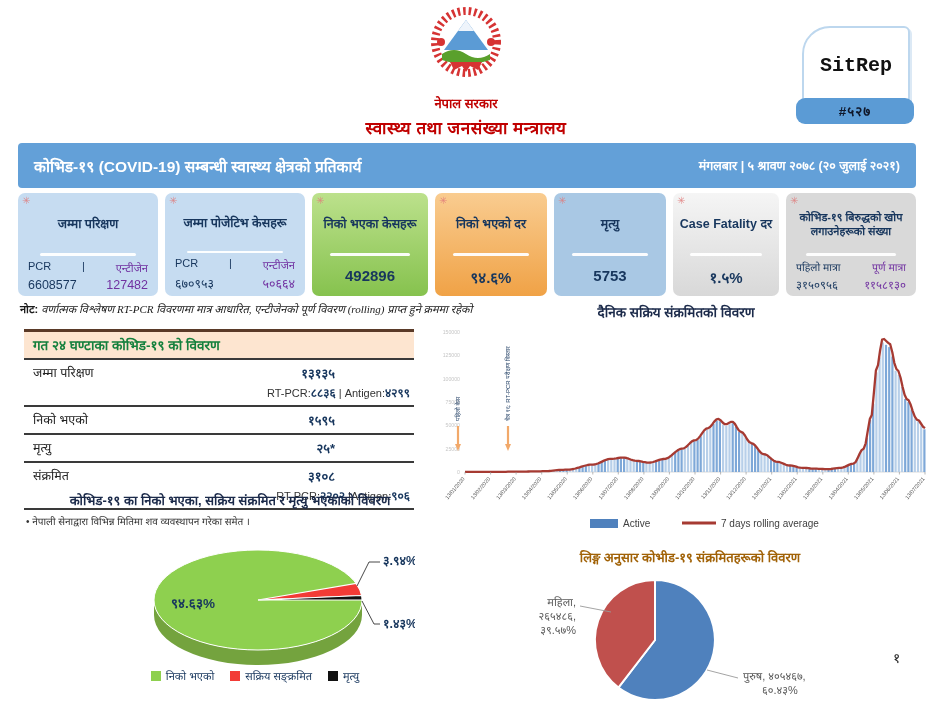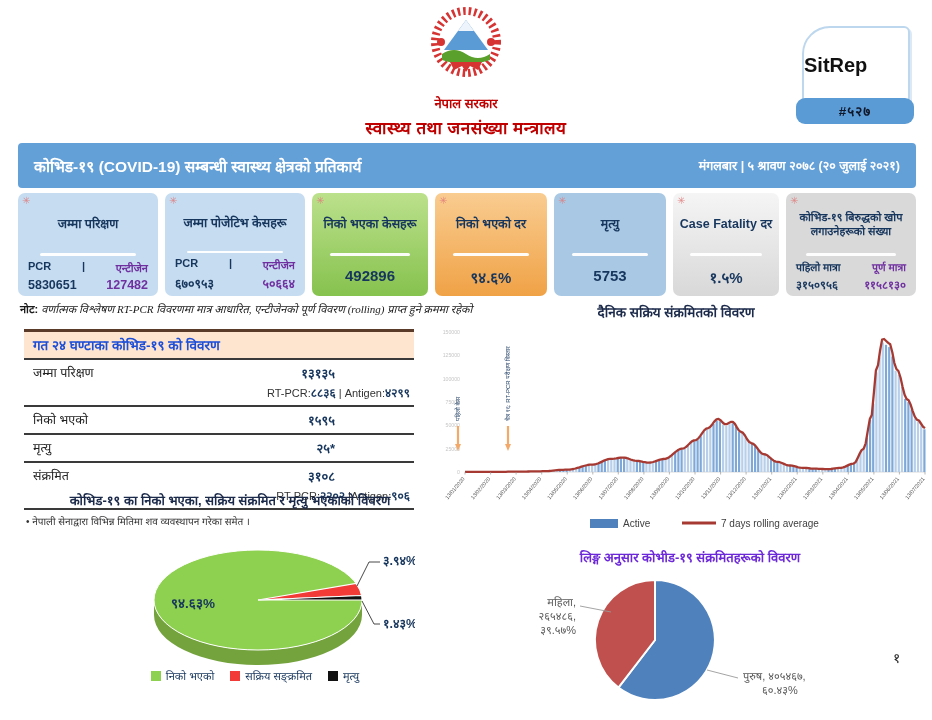--- a/index.html
+++ b/index.html
@@ -8,80 +8,80 @@
     font-family:"Liberation Sans","DejaVu Sans",sans-serif;color:#222;
   }
   
   .emblem{position:absolute;left:428px;top:6px;width:76px;height:86px;}
   .gov-label{position:absolute;left:366px;top:94px;width:200px;text-align:center;
     color:#c00000;font-size:13px;font-weight:bold;}
   .ministry{position:absolute;left:0;top:116px;width:932px;text-align:center;
     color:#c00000;font-size:17px;font-weight:bold;letter-spacing:.5px;}
   .sitrep-card{position:absolute;left:802px;top:26px;width:104px;height:74px;
     background:#fff;border:2px solid #bdd7ee;border-radius:28px 6px 6px 6px;
-    display:flex;align-items:center;justify-content:flex-start;box-shadow:2px 2px 0 #dce9f5;}
+    display:flex;align-items:center;justify-content:center;box-shadow:2px 2px 0 #dce9f5;font-family:Liberation Mono, monospace;}
   .sitrep-label{font-size:20px;font-weight:bold;color:#111;}
   .sitrep-ribbon{position:absolute;left:796px;top:98px;width:118px;height:26px;
     background:#5b9bd5;border-radius:9px;display:flex;align-items:center;justify-content:center;}
   .sitrep-number{color:#0f172a;font-size:13.5px;font-weight:bold;letter-spacing:1px;}
   
   .title-bar{position:absolute;left:18px;top:143px;width:898px;height:45px;background:#63a0d8;
     border-radius:4px;display:flex;align-items:center;justify-content:space-between;
     padding:0 16px;box-sizing:border-box;}
   .title-bar .main-title{color:#fff;font-size:15.5px;font-weight:bold;}
   .title-bar .date{color:#fff;font-size:12.5px;font-weight:bold;}
   
   .cards{position:absolute;left:18px;top:193px;width:898px;height:103px;display:flex;gap:7px;}
   .card{position:relative;border-radius:7px;text-align:center;box-sizing:border-box;
     padding:5px 3px 4px;display:flex;flex-direction:column;}
   .card .virus{position:absolute;top:2px;left:4px;font-size:10px;color:#e07b7b;opacity:.85;}
   .card-top{height:54px;display:flex;align-items:center;justify-content:center;}
   .card-title{font-weight:bold;font-size:12.5px;color:#17365d;line-height:1.25;}
   .card.small-title .card-title{font-size:11px;}
   .divider{width:72%;height:2.5px;background:rgba(255,255,255,.95);margin:1px auto 3px;border-radius:2px;}
-  .pair-labels,.pair-values{display:flex;justify-content:space-between;padding:0 7px;font-weight:bold;}
+  .pair-labels,.pair-values{display:flex;justify-content:space-between;padding:0 7px;font-weight:normal;}
   .pair-labels{font-size:11px;margin-top:1px;}
   .pair-values{font-size:12.5px;margin-top:3px;}
   .c1{color:#17365d;} .c2{color:#7030a0;}
   .big-value{font-size:15px;font-weight:bold;color:#17365d;margin-top:8px;}
   .bg-blue{background:#c6dcf1;} .bg-green{background:linear-gradient(180deg,#bce18c,#86c24e);}
   .bg-orange{background:linear-gradient(180deg,#f9cc90,#f0a246);}
   .bg-steel{background:#a9c8e4;}
   .bg-gray{background:linear-gradient(180deg,#f5f5f5,#d8d8d8);}
   .bg-gray2{background:#d9d9d9;}
   .w1{width:140px;} .w2{width:140px;} .w3{width:116px;} .w4{width:112px;}
   .w5{width:112px;} .w6{width:106px;} .w7{width:130px;}
   
   .note{position:absolute;left:20px;top:301px;width:560px;font-size:11px;color:#1a1a1a;}
   .note .note-label{font-weight:bold;}
   .note .note-text{font-family:"Liberation Serif","DejaVu Serif",serif;font-style:italic;}
   
   .table24{position:absolute;left:24px;top:329px;width:390px;}
   .t-head{background:#fde5d0;border-top:3px solid #5a3a28;border-bottom:2px solid #3a3a3a;
-    padding:4px 9px;font-size:13.5px;font-weight:bold;color:#1d4ed8;}
+    padding:4px 9px;font-size:13.5px;font-weight:bold;color:#15803d;}
   .t-row{border-bottom:2px solid #3a3a3a;padding:2px 0;}
   .t-main{display:flex;justify-content:space-between;padding:2px 9px;}
   .t-label{font-size:12.5px;color:#222;}
   .t-value{font-size:13px;font-weight:bold;color:#17365d;margin-right:70px;margin-left:16px;}
   .t-sub{text-align:right;font-size:11px;padding:0 4px 2px 0;color:#333;}
   .t-sub b{color:#17365d;font-size:12px;}
   .t-foot{font-size:10px;color:#333;padding:4px 2px;}
   
   .daily-title{position:absolute;left:420px;top:303px;width:512px;text-align:center;
     font-size:13.5px;font-weight:bold;color:#1b2a4a;}
   #daily-chart{position:absolute;left:420px;top:322px;}
   .pie1-title{position:absolute;left:62px;top:492px;width:336px;text-align:center;
     font-size:13px;font-weight:bold;color:#1b2a4a;line-height:1.35;}
   #pie1{position:absolute;left:85px;top:538px;}
   .pie1-legend{position:absolute;left:95px;top:668px;width:320px;display:flex;gap:16px;
     justify-content:center;font-size:11px;color:#17365d;}
   .pie1-legend .item{display:flex;align-items:center;gap:5px;}
   .pie1-legend .sw{width:10px;height:10px;display:inline-block;}
   .pie2-title{position:absolute;left:478px;top:548px;width:424px;text-align:center;
-    font-size:13px;font-weight:bold;color:#6d28d9;}
+    font-size:13px;font-weight:bold;color:#a16207;}
   #pie2{position:absolute;left:490px;top:568px;}
   .page-num{position:absolute;left:893px;top:648px;font-size:14px;color:#222;}
 </style>
 </head>
 <body>
 
 <svg class="emblem" viewBox="0 0 76 86">
   <circle cx="38" cy="36" r="31" fill="none" stroke="#d63333" stroke-width="8" stroke-dasharray="2.5,3"></circle>
   <circle cx="38" cy="36" r="26" fill="#ffffff"></circle>
   <polygon points="16,44 38,14 60,44" fill="#5b9bd5"></polygon>
@@ -111,21 +111,21 @@
     <div class="card-top">
         <span class="card-title">जम्मा परिक्षण</span>
       </div>
     <div class="divider"></div>
     <div class="pair-labels">
         <span class="c1">PCR</span>
         <span class="c1">|</span>
         <span class="c2">एन्टीजेन</span>
       </div>
     <div class="pair-values">
-        <span class="c1">5830651</span>
+        <span class="c1">6608577</span>
         <span class="c2">127482</span>
       </div>
   </div>
   <div class="card bg-blue w2">
     <span class="virus">✳</span>
     <div class="card-top">
         <span class="card-title">जम्मा पोजेटिभ केसहरू</span>
       </div>
     <div class="divider"></div>
     <div class="pair-labels">

